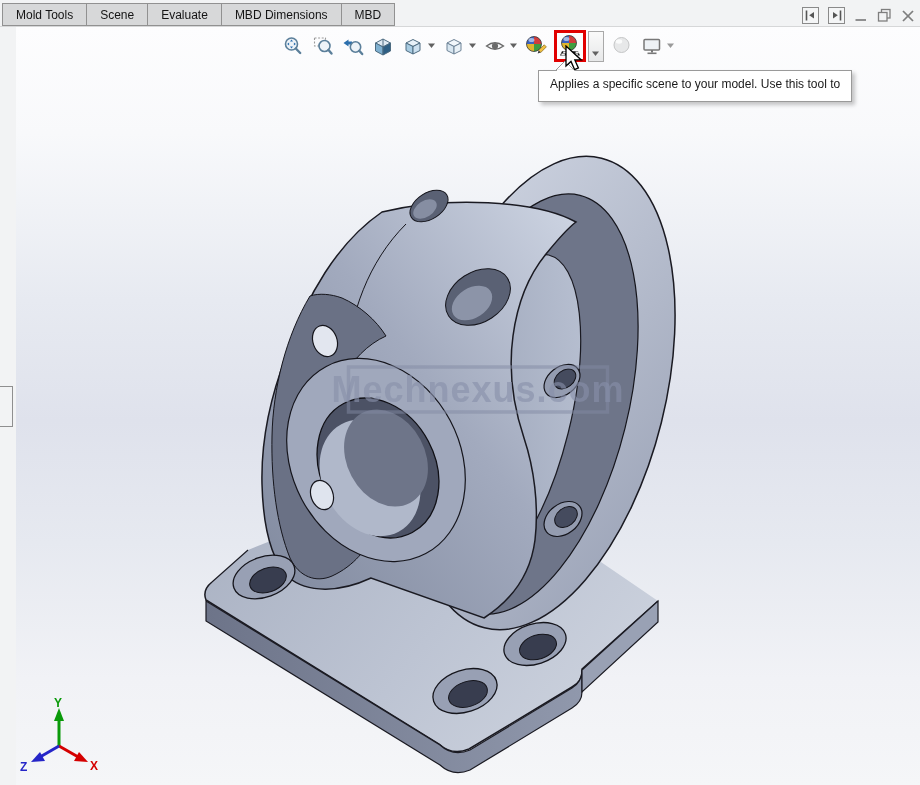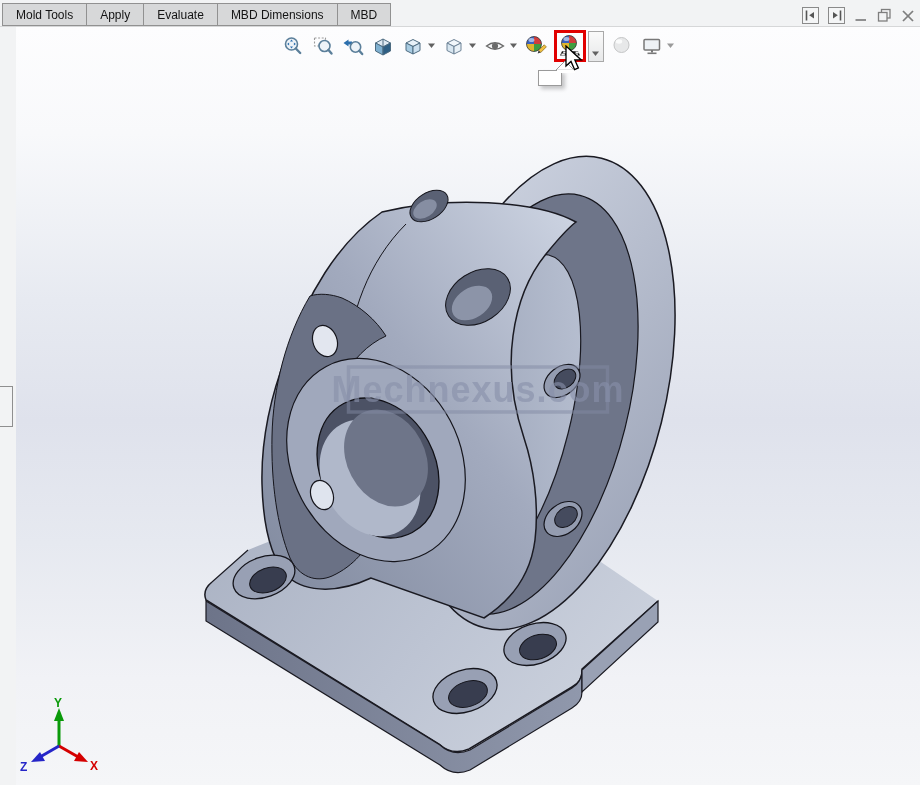--- a/index.html
+++ b/index.html
@@ -48,21 +48,21 @@
   #cursor { position:absolute; left:565px; top:45px; z-index:60; }
 </style>
 </head>
 <body>
 
 <div id="app">
 
   <div id="tabstrip">
     <div id="tabs">
       <div class="tab">Mold Tools</div>
-      <div class="tab">Apply</div>
+      <div class="tab">Scene</div>
       <div class="tab">Evaluate</div>
       <div class="tab">MBD Dimensions</div>
       <div class="tab">MBD</div>
     </div>
 
     <div id="wincontrols">
       <span class="winbtn" title="dock-panel-left">
         <svg width="17" height="17">
           <rect x="0.5" y="0.5" width="16" height="16" fill="#f4f5f6" stroke="#8a8a8a"></rect>
           <line x1="4.5" y1="3.5" x2="4.5" y2="13.5" stroke="#555" stroke-width="1.6"></line>
@@ -373,20 +373,21 @@
       </span>
       <span class="dd">
         <svg width="8" height="6">
             <polygon points="0,0.5 7,0.5 3.5,5" fill="#9a9a9a"></polygon>
           </svg>
       </span>
     </span>
   </div>
 
   <div id="tooltip">
+    <span class="tt-line">Applies a specific scene to your model. Use this tool to</span>
   </div>
   <svg id="ttnotch" width="22" height="13">
     <rect x="2" y="9" width="18" height="4" fill="#ffffff"></rect>
     <polygon points="1,10 10,1 19,10" fill="#ffffff" stroke="#9a9a9a" stroke-width="1"></polygon>
     <line x1="2" y1="10.5" x2="19" y2="10.5" stroke="#ffffff" stroke-width="2"></line>
   </svg>
 
   <svg id="cursor" width="22" height="30">
     <polygon points="1,1 1,21 6,16.4 9.6,24.6 13.4,22.9 9.8,14.9 16.2,14.9" fill="#ffffff" stroke="#000000" stroke-width="1.3"></polygon>
   </svg>

